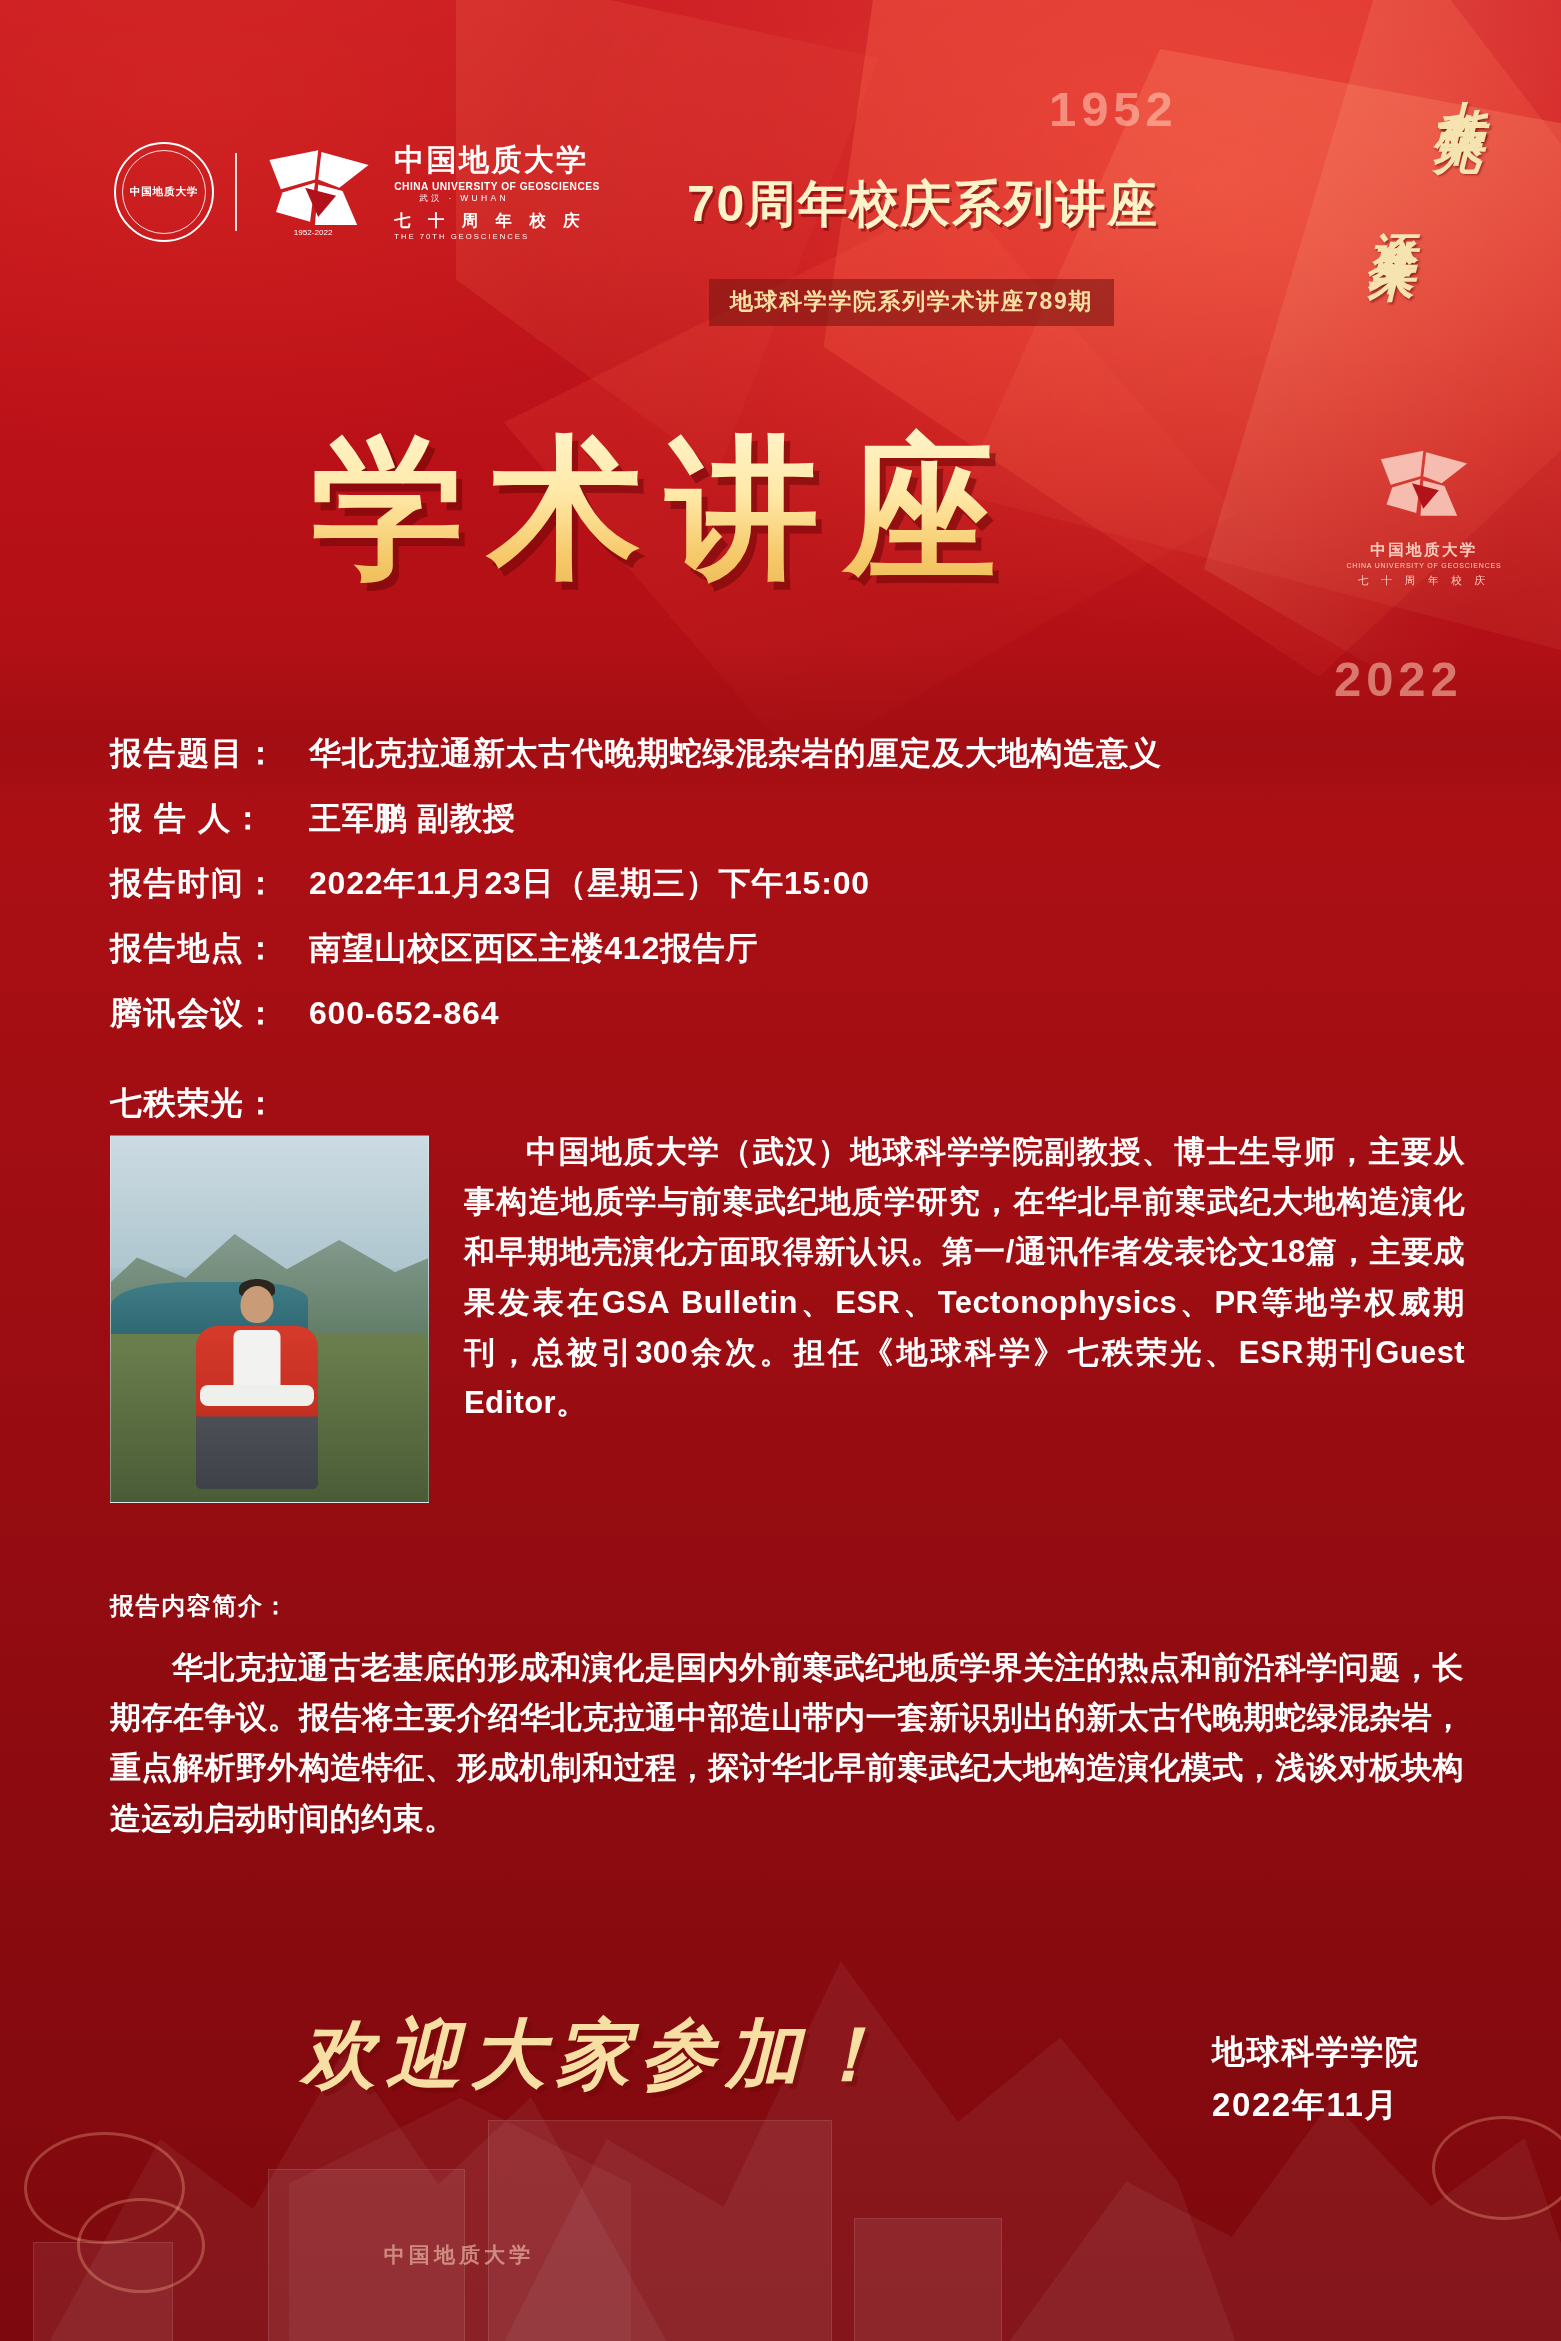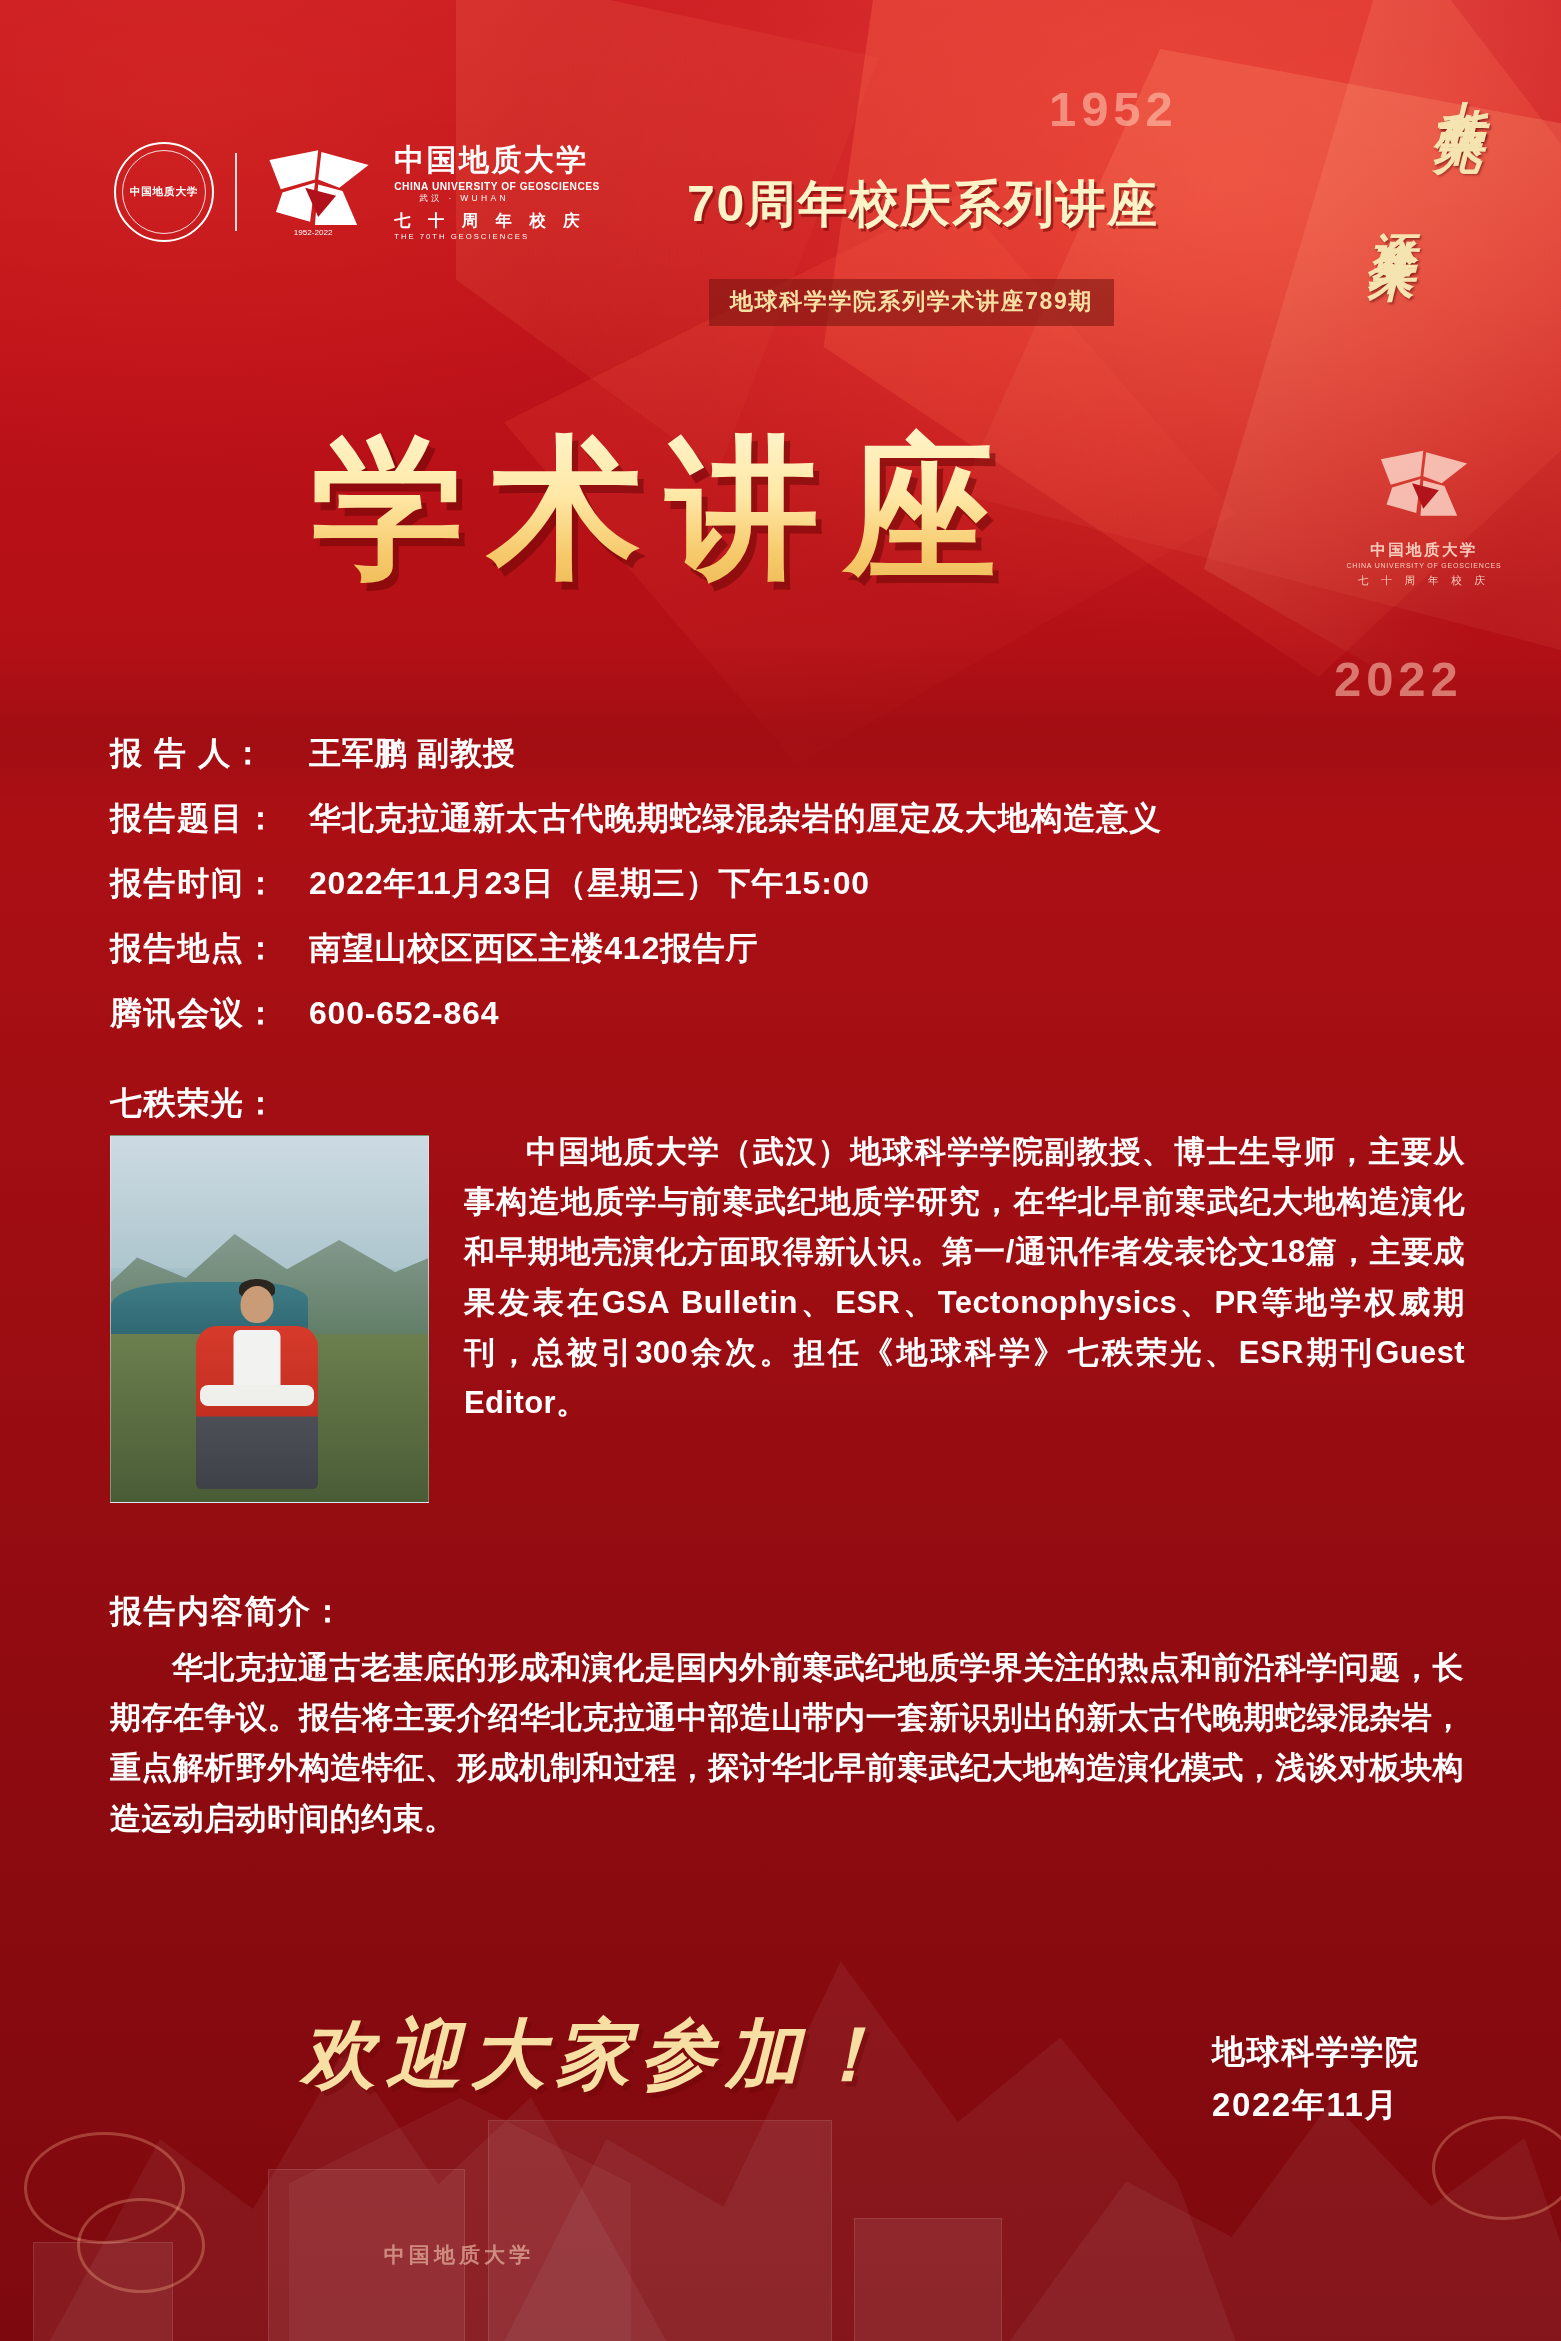--- a/index.html
+++ b/index.html
@@ -248,21 +248,21 @@
     font-weight: 700;
     line-height: 1.62;
     text-align: justify;
     text-indent: 62px;
     letter-spacing: 0.4px;
   }
 
   
   #abs-heading {
     position: absolute; top: 1590px; left: 110px;
-    font-size: 32px; font-weight: 700; color: #fff; letter-spacing: 1.6px;
+    font-size: 24px; font-weight: 700; color: #fff; letter-spacing: 1.6px;
   }
   #abs-text {
     position: absolute; top: 1643px; left: 110px; width: 1354px;
     color: #fff; font-size: 31px; font-weight: 700; line-height: 1.62;
     text-align: justify; text-indent: 62px; letter-spacing: 0.4px;
   }
 
   
   #bottom-art {
     position: absolute; left: 0; bottom: 0; width: 1562px; height: 521px;
@@ -379,26 +379,26 @@
     </svg>
     <div class="bname">中国地质大学</div>
     <div class="ben">CHINA UNIVERSITY OF GEOSCIENCES</div>
     <div class="b70">七 十 周 年 校 庆</div>
   </div>
 
   <div id="main-title">学术讲座</div>
 
   <div id="info">
     <div class="info-row">
+      <div class="info-label">报告题目：</div>
+      <div class="info-value">华北克拉通新太古代晚期蛇绿混杂岩的厘定及大地构造意义</div>
+    </div>
+    <div class="info-row">
       <div class="info-label">报 告 人：</div>
       <div class="info-value">王军鹏  副教授</div>
-    </div>
-    <div class="info-row">
-      <div class="info-label">报告题目：</div>
-      <div class="info-value">华北克拉通新太古代晚期蛇绿混杂岩的厘定及大地构造意义</div>
     </div>
     <div class="info-row">
       <div class="info-label">报告时间：</div>
       <div class="info-value">2022年11月23日（星期三）下午15:00</div>
     </div>
     <div class="info-row">
       <div class="info-label">报告地点：</div>
       <div class="info-value">南望山校区西区主楼412报告厅</div>
     </div>
     <div class="info-row">

